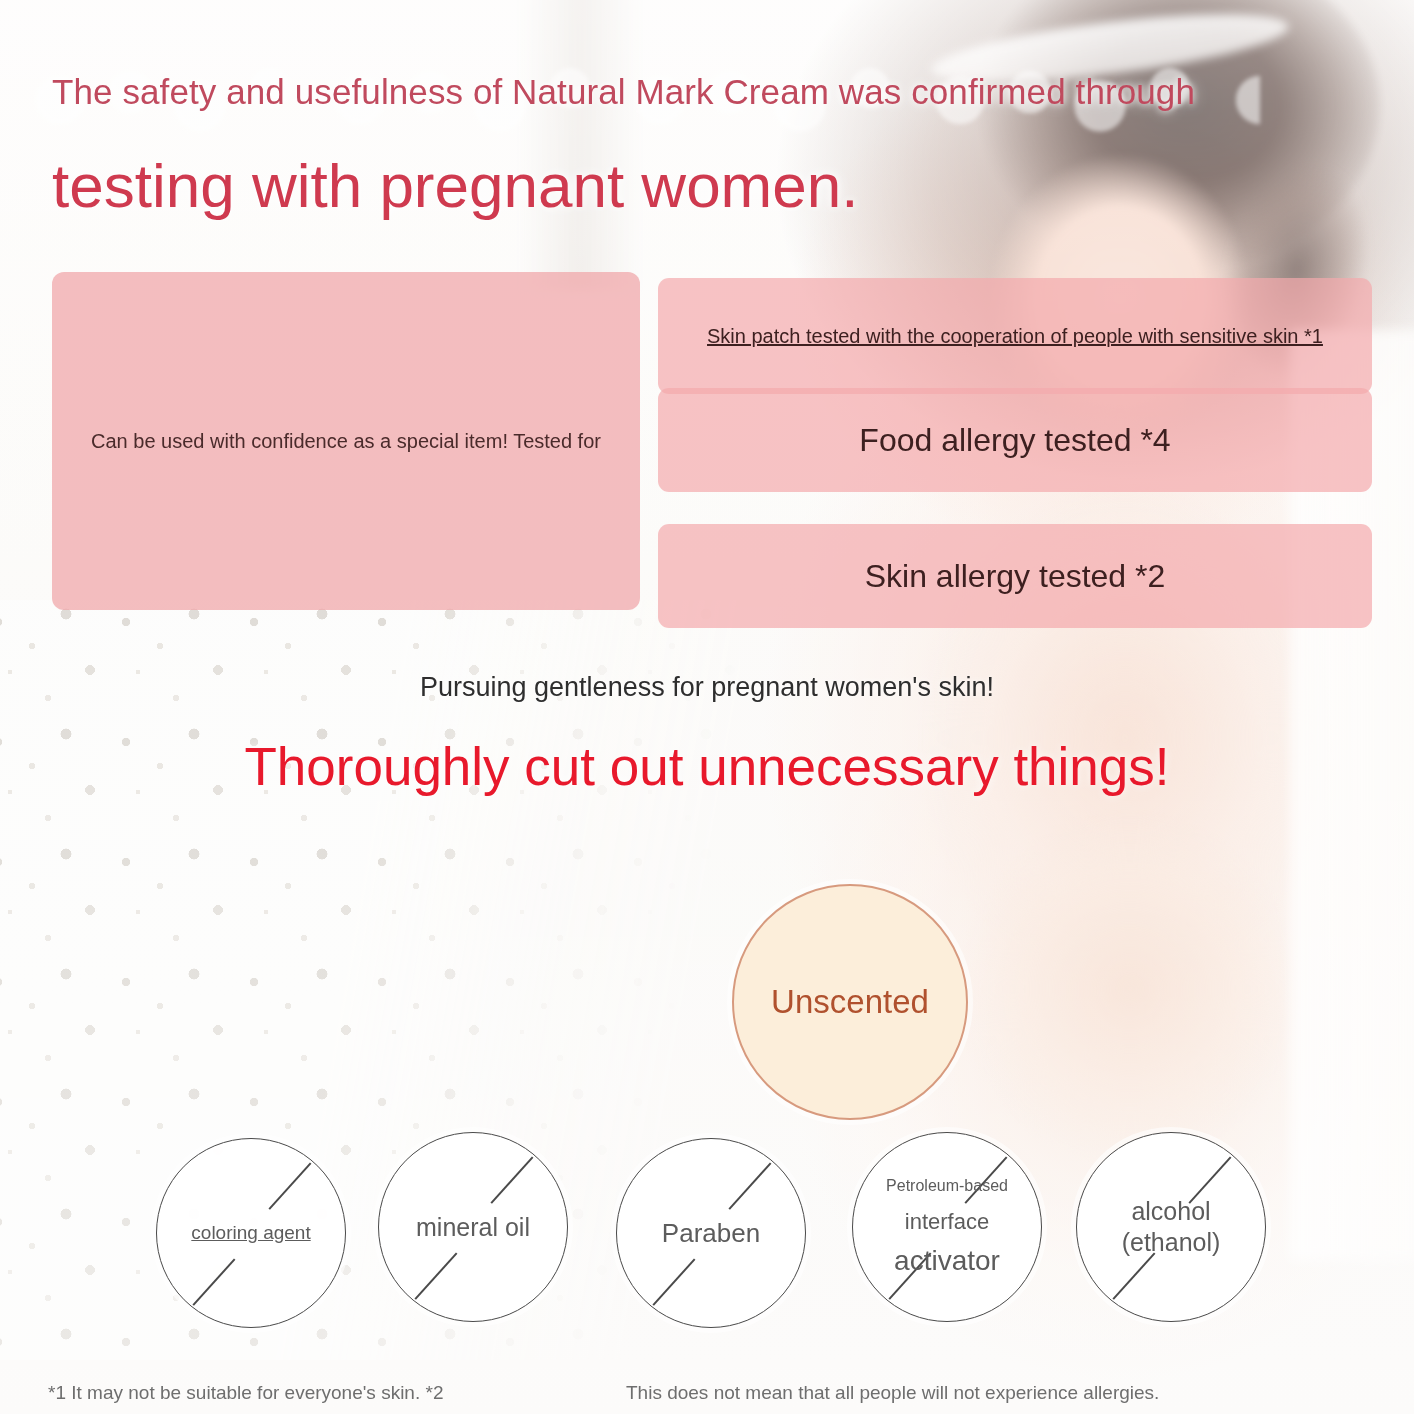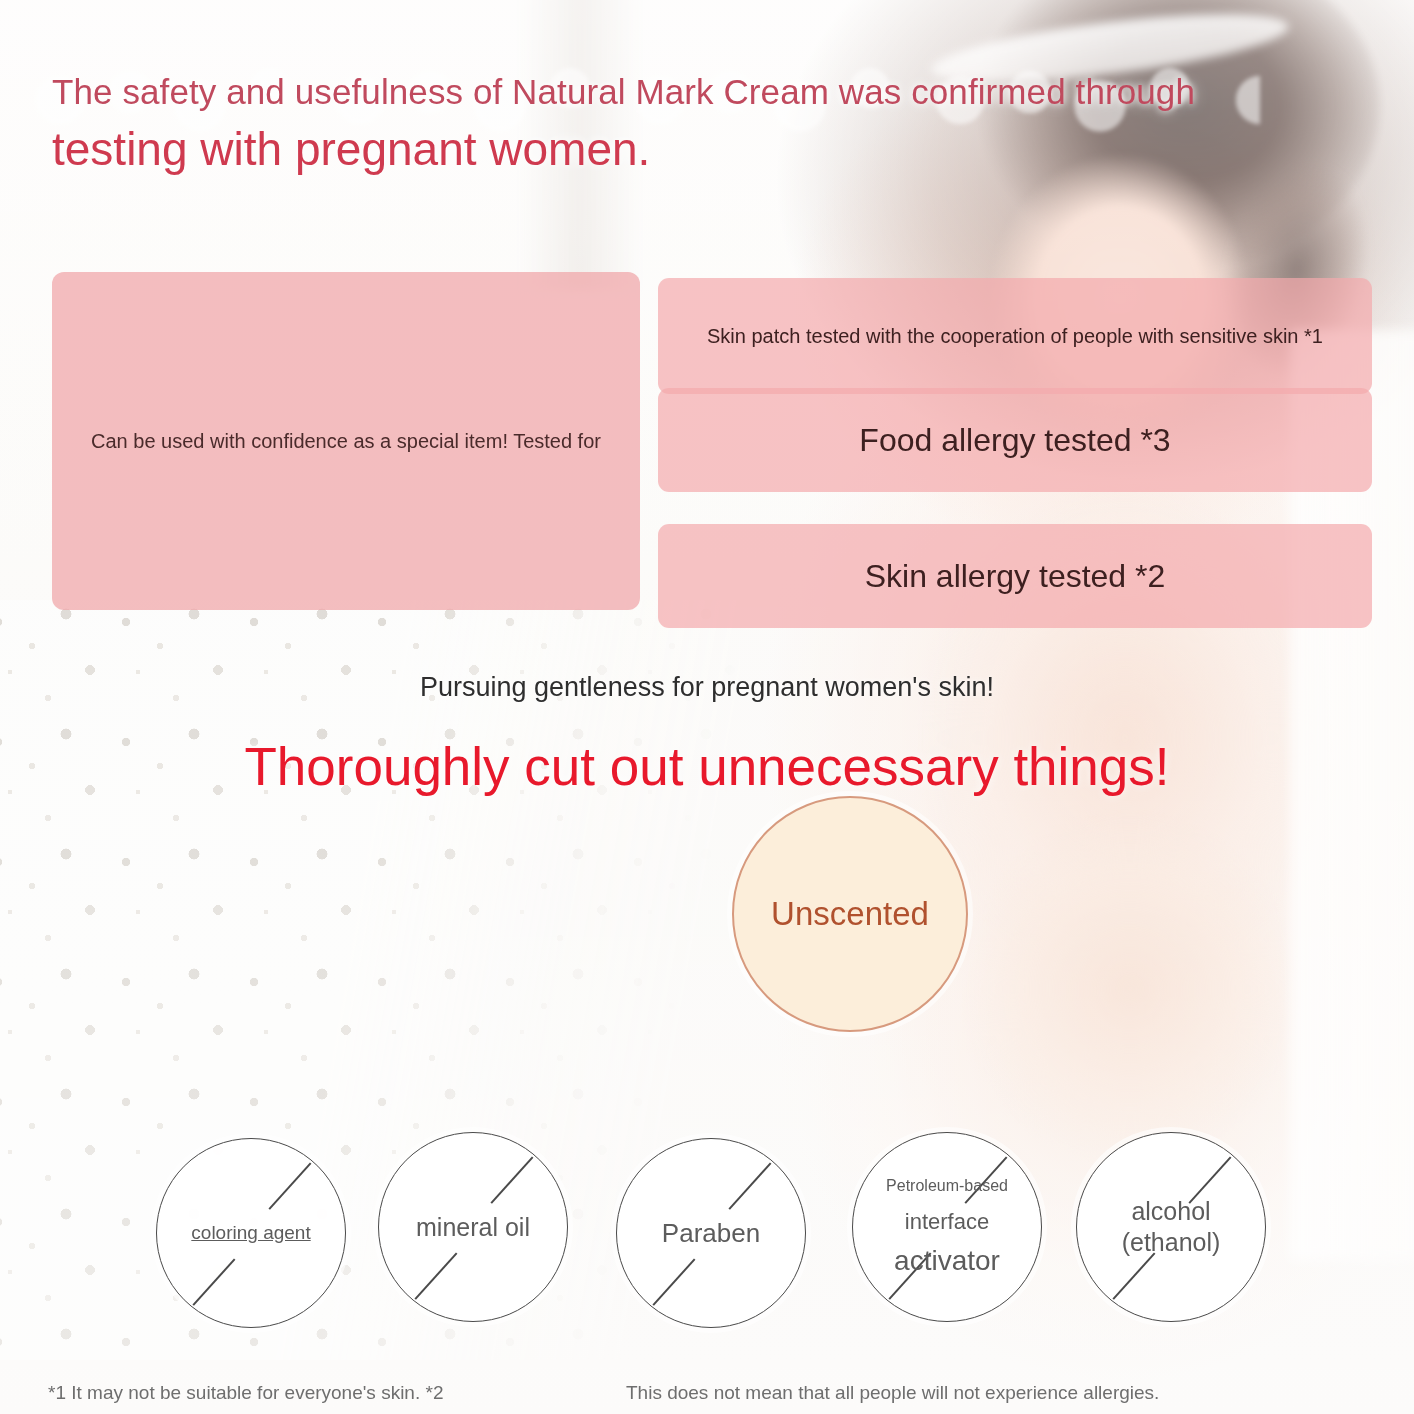--- a/index.html
+++ b/index.html
@@ -132,23 +132,23 @@
   }
   .headline .l1 {
     font-size: 35px;
     color: #c04a5e;
     letter-spacing: .1px;
     line-height: 1.15;
     text-shadow: 0 0 7px rgba(255,255,255,.95), 0 0 14px rgba(255,255,255,.85);
     white-space: nowrap;
   }
   .headline .l2 {
-    font-size: 46px;
+    font-size: 62px;
     color: #cf3a4f;
-    margin-top: 12px;
+    margin-top: 40px;
     line-height: 1.1;
     text-shadow: 0 0 8px rgba(255,255,255,.95), 0 0 16px rgba(255,255,255,.85);
     white-space: nowrap;
   }
 
   
   .panel-left {
     position: absolute;
     left: 52px; top: 272px;
     width: 588px; height: 338px;
@@ -174,21 +174,21 @@
     position: absolute;
     left: 658px;
     width: 714px;
     background: rgba(243,170,172,.70);
     border-radius: 11px;
     display: flex;
     align-items: center;
     justify-content: center;
     color: #3d2020;
   }
-  .bar-1 { top: 278px;  height: 116px;  }
+  .bar-1 { top: 278px;  height: 116px; text-decoration: underline;  }
   .bar-2 { top: 388px;  height: 104px; }
   .bar-3 { top: 524px;  height: 104px; }
   .bar-1 .txt { font-size: 20px; }
   .bar-2 .txt, .bar-3 .txt { font-size: 32px; }
 
   
   .sub-line {
     position: absolute;
     left: 0; right: 0; top: 672px;
     text-align: center;
@@ -212,21 +212,21 @@
     border-radius: 50%;
     background: #fceeda;
     border: 2px solid #d79a7e;
     box-shadow: 0 0 0 5px rgba(255,255,255,.55);
     display: flex;
     align-items: center;
     justify-content: center;
     text-align: center;
   }
   .beige-1 { left: 458px; top: 848px; }
-  .beige-2 { left: 732px; top: 796px; }
+  .beige-2 { left: 732px; top: 884px; }
   .beige .txt { color: #b0512e; }
   .beige-1 .txt { font-size: 25px; }
   .beige-2 .txt { font-size: 33px; }
 
   
   .nope {
     position: absolute;
     width: 188px; height: 188px;
     border-radius: 50%;
     background: rgba(255,255,255,.96);
@@ -296,21 +296,21 @@
   </div>
 
   <div class="panel-left">
     <div class="small">Can be used with confidence as a special item! Tested for</div>
   </div>
 
   <div class="bar bar-1">
     <span class="txt">Skin patch tested with the cooperation of people with sensitive skin *1</span>
   </div>
   <div class="bar bar-2">
-    <span class="txt">Food allergy tested *3</span>
+    <span class="txt">Food allergy tested *4</span>
   </div>
   <div class="bar bar-3">
     <span class="txt">Skin allergy tested *2</span>
   </div>
 
   <div class="sub-line">Pursuing gentleness for pregnant women's skin!</div>
   <div class="big-red">Thoroughly cut out unnecessary things!</div>
 
   <div class="beige beige-2">
     <span class="txt">Unscented</span>

